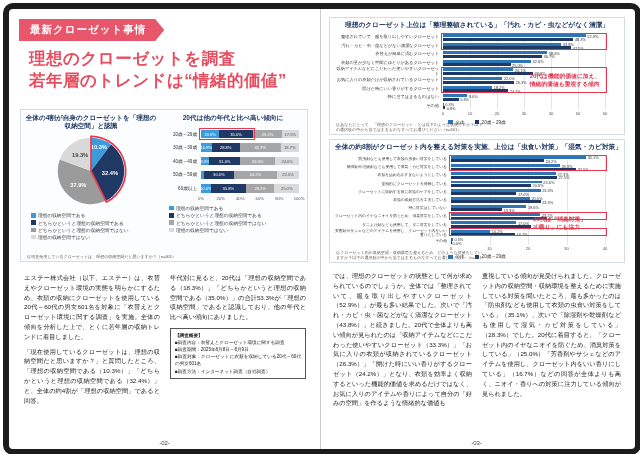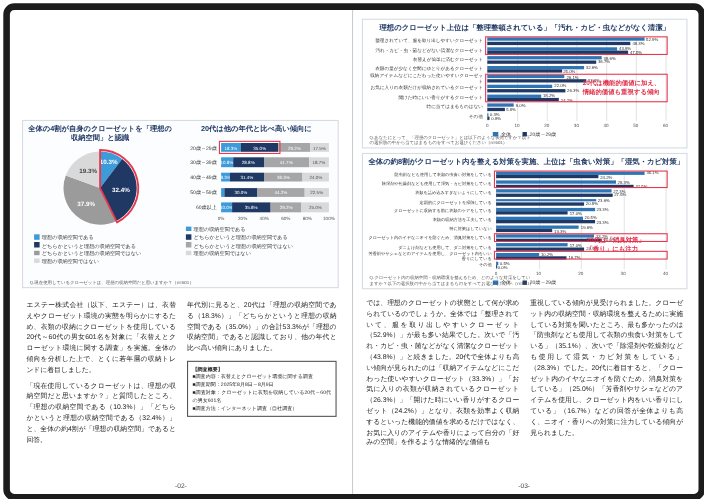--- a/index.html
+++ b/index.html
@@ -69,20 +69,25 @@
   .anno{position:absolute;color:#e0314b;font-weight:bold;font-size:5.8px;line-height:1.35;white-space:nowrap;}
   .p3-cols{left:12px;top:262px;width:288px;}
   .p3-cols .col{width:139px;}
 </style>
 </head>
 <body>
 
 <div class="frame">
 
   <div class="page page-left">
+    <div class="badge">最新クローゼット事情</div>
+    <div class="main-title">
+      <div>理想のクローゼットを調査</div>
+      <div>若年層のトレンドは“情緒的価値”</div>
+    </div>
 
     <div class="panel">
       <div class="half half-pie">
         <div class="chart-h">全体の4割が自身のクローゼットを「理想の収納空間」と認識</div>
         <div class="pie-wrap" id="pie0"><svg viewBox="0 0 80 80" width="76" height="76">
               <path d="M40,40 L40.00,5.00 A35,35 0 0 1 61.10,12.08 Z" fill="#3d9bd9"></path>
               <text x="48.26713247964269" y="17.34935050421517" text-anchor="middle" font-size="6" font-weight="bold" fill="#ffffff">10.3%</text>
               <path d="M40,40 L61.10,12.08 A35,35 0 0 1 55.50,71.38 Z" fill="#1f3864"></path>
               <text x="59.9112392920616" y="43.88216626637029" text-anchor="middle" font-size="6" font-weight="bold" fill="#ffffff">32.4%</text>
               <path d="M40,40 L55.50,71.38 A35,35 0 0 1 7.14,27.94 Z" fill="#9b9b9b"></path>

